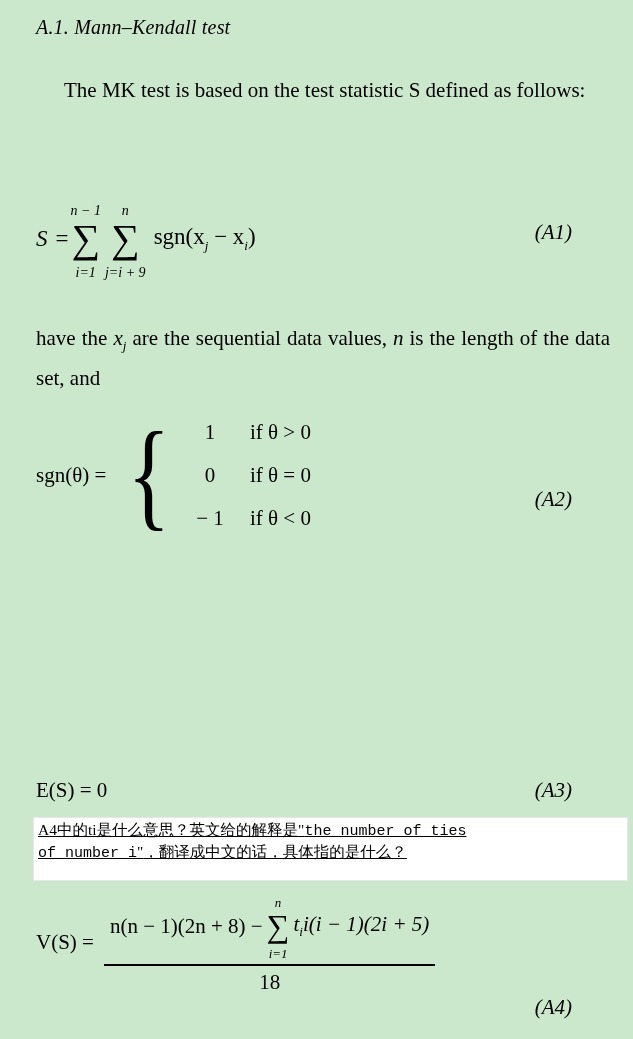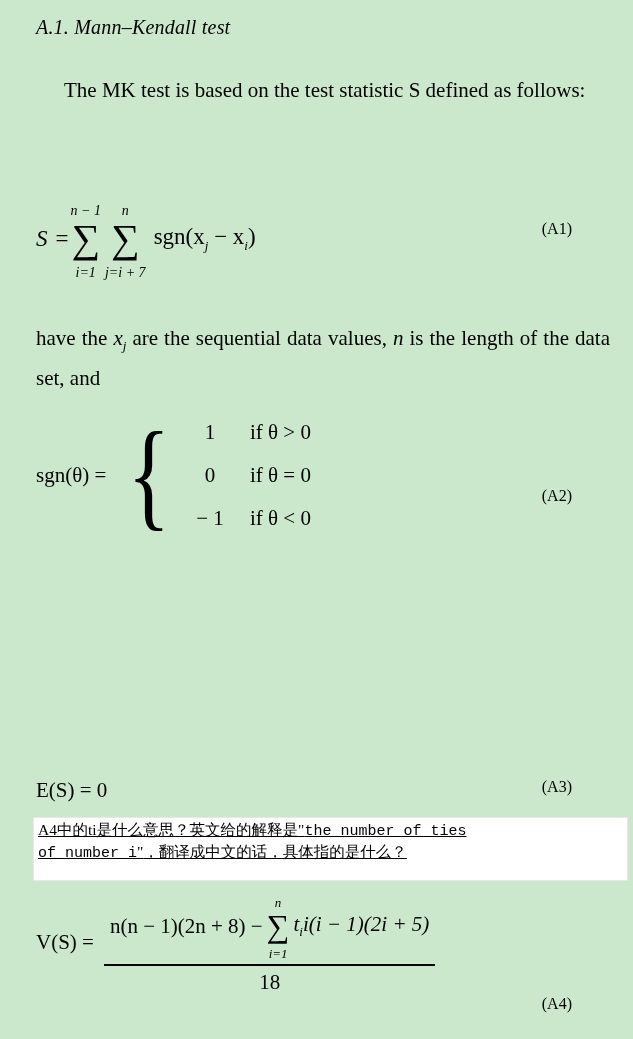--- a/index.html
+++ b/index.html
@@ -47,21 +47,22 @@
     width: 574px;
   }
   .para3 {
     left: 36px;
     top: 610px;
     width: 574px;
   }
   .eqno {
     position: absolute;
     right: 24px;
-    font-size: 16px;
+    font-size: 21px;
+    font-style: italic;
   }
   .eq {
     position: absolute;
     font-size: 21px;
   }
   .smaller { font-size: 13px; }
 
   
   #eq-a1 {
     left: 36px;
@@ -226,21 +227,21 @@
       <span class="lhs">S</span>
       <span>=</span>
       <span class="sum-block">
         <span class="sum-top">n − 1</span><br>
         <span class="sum-sym">∑</span><br>
         <span class="sum-bot">i=1</span>
       </span>
       <span class="sum-block">
         <span class="sum-top">n</span><br>
         <span class="sum-sym">∑</span><br>
-        <span class="sum-bot">j=i + 7</span>
+        <span class="sum-bot">j=i + 9</span>
       </span>
       <span style="margin-left:6px;">
         <span>sgn(x</span><sub class="smaller"><i>j</i></sub><span> − x</span><sub class="smaller"><i>i</i></sub><span>)</span>
       </span>
     </div>
   </div>
   <div class="eqno" style="top:220px;">(A1)</div>
 
   <div class="para para2">
     <span>have the </span><i>x</i><sub class="smaller"><i>j</i></sub><span> are the sequential data values, </span><i>n</i><span> is the length of the data set, and</span>

